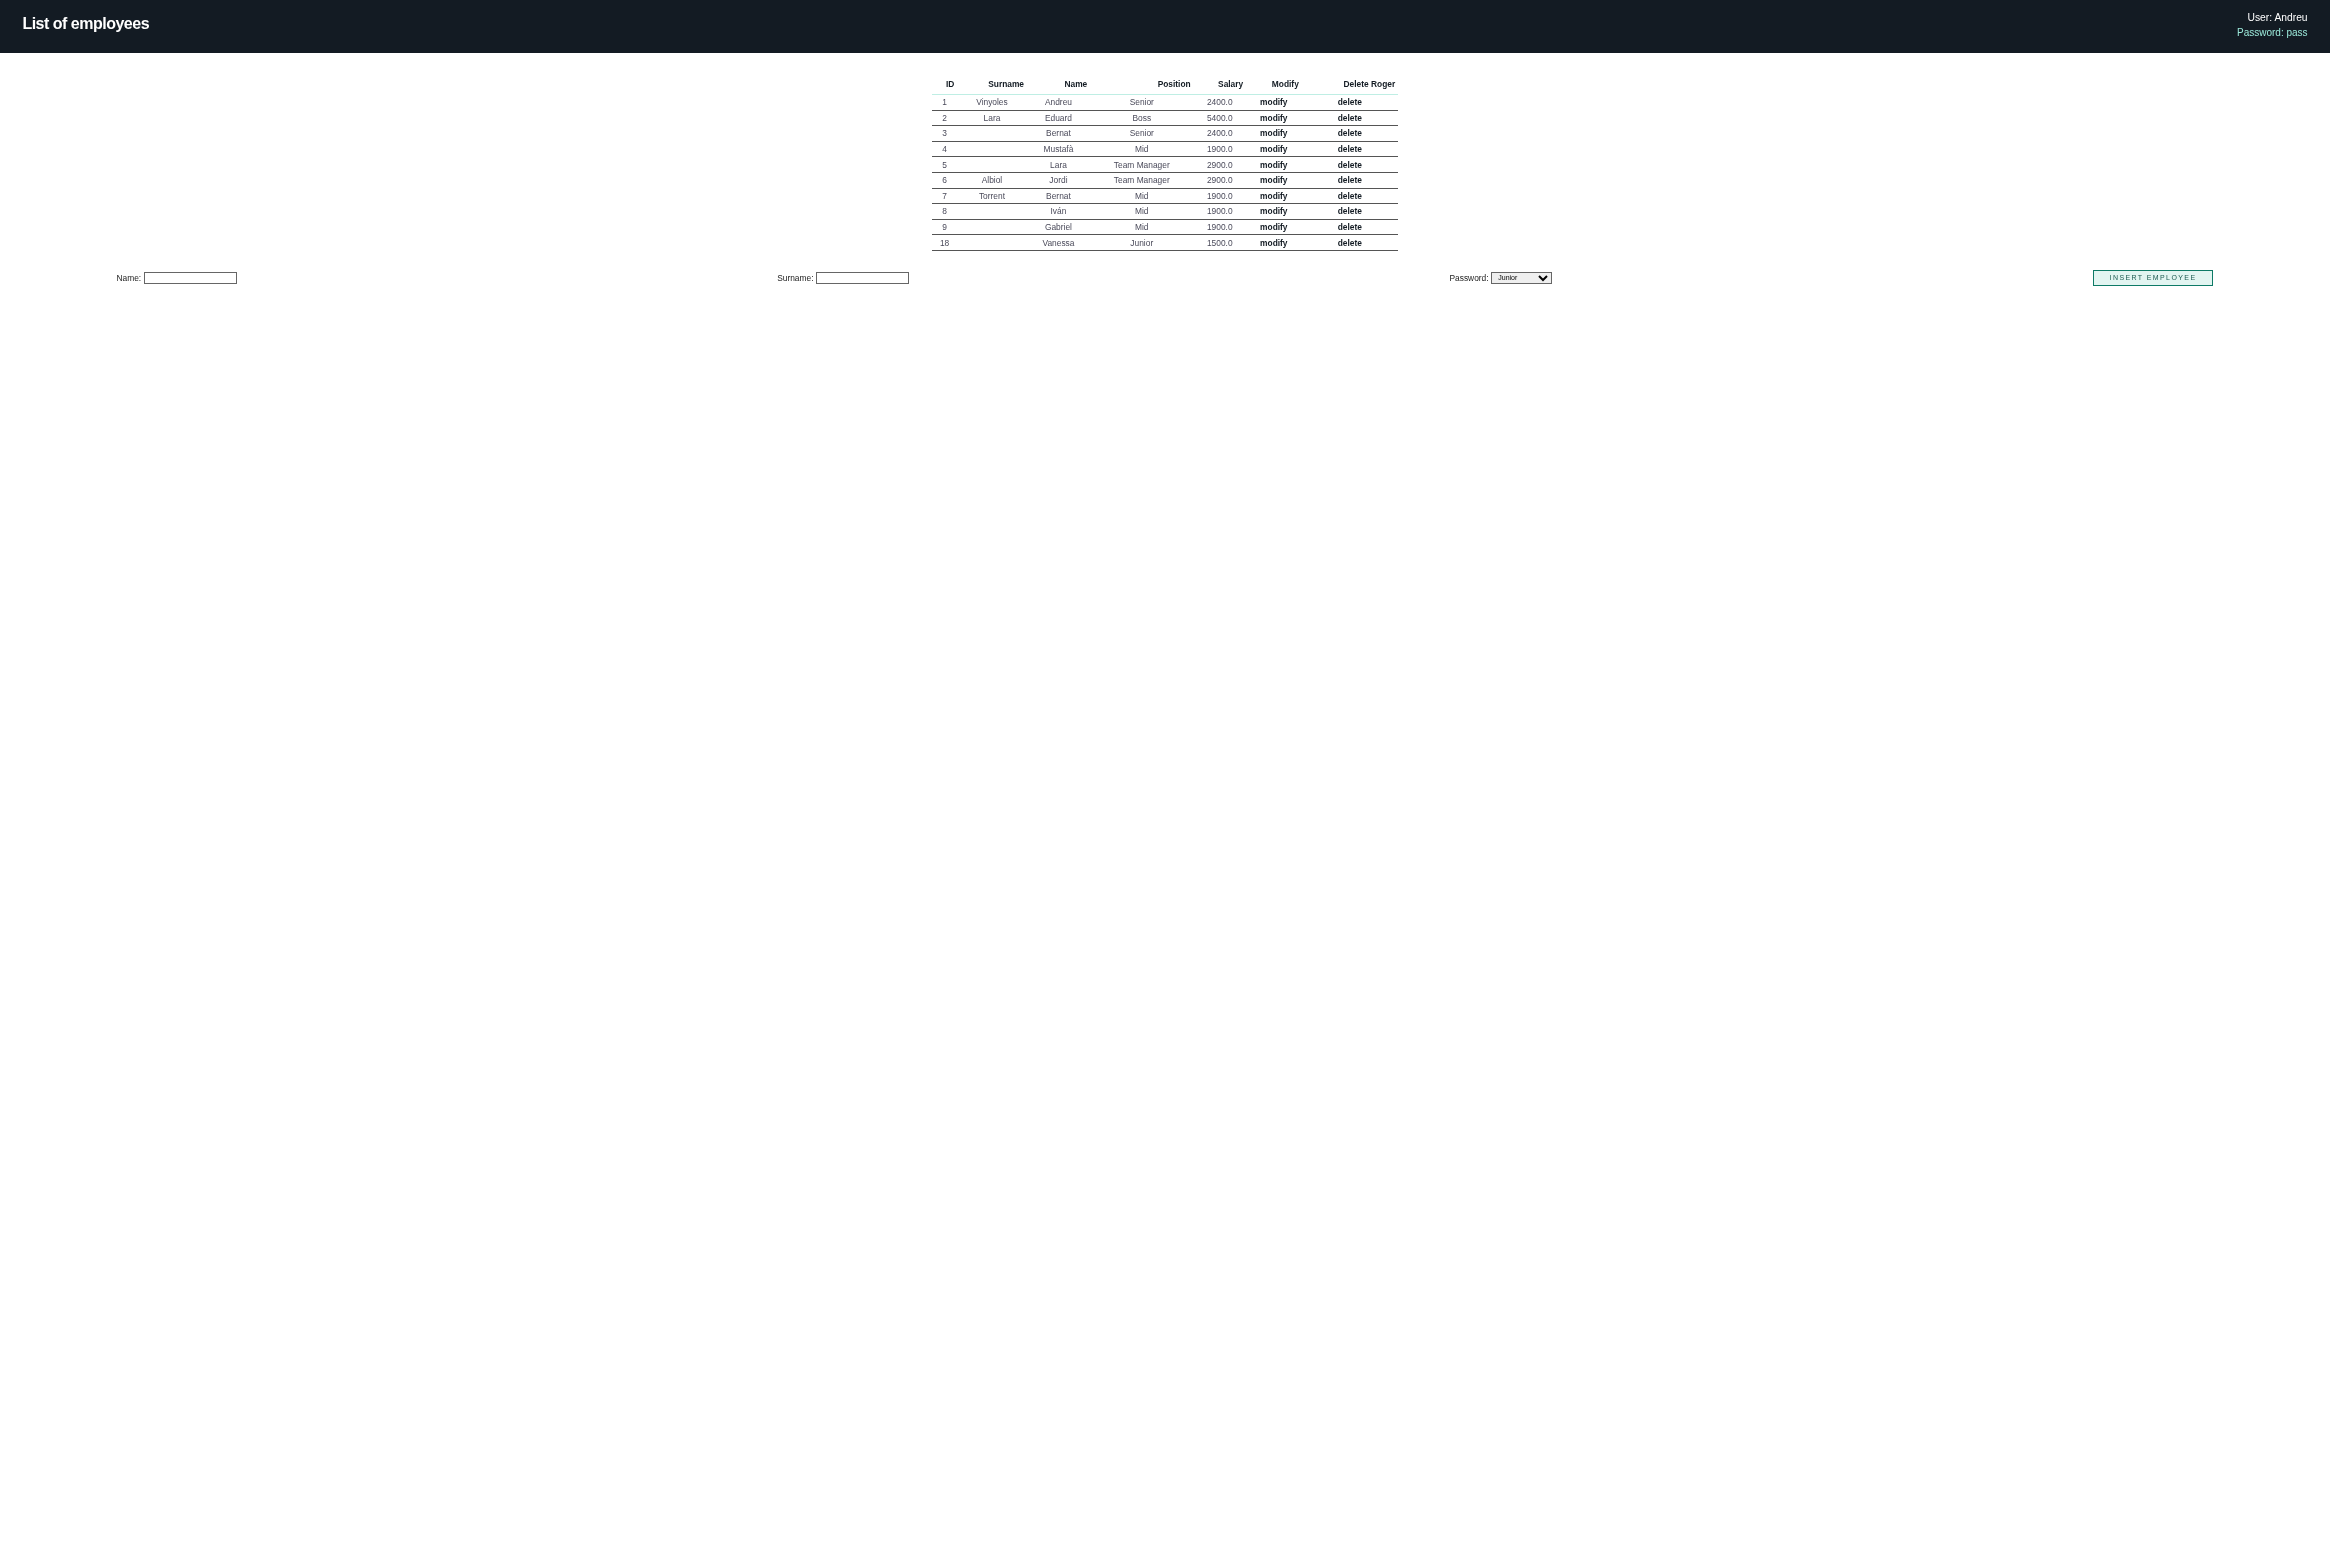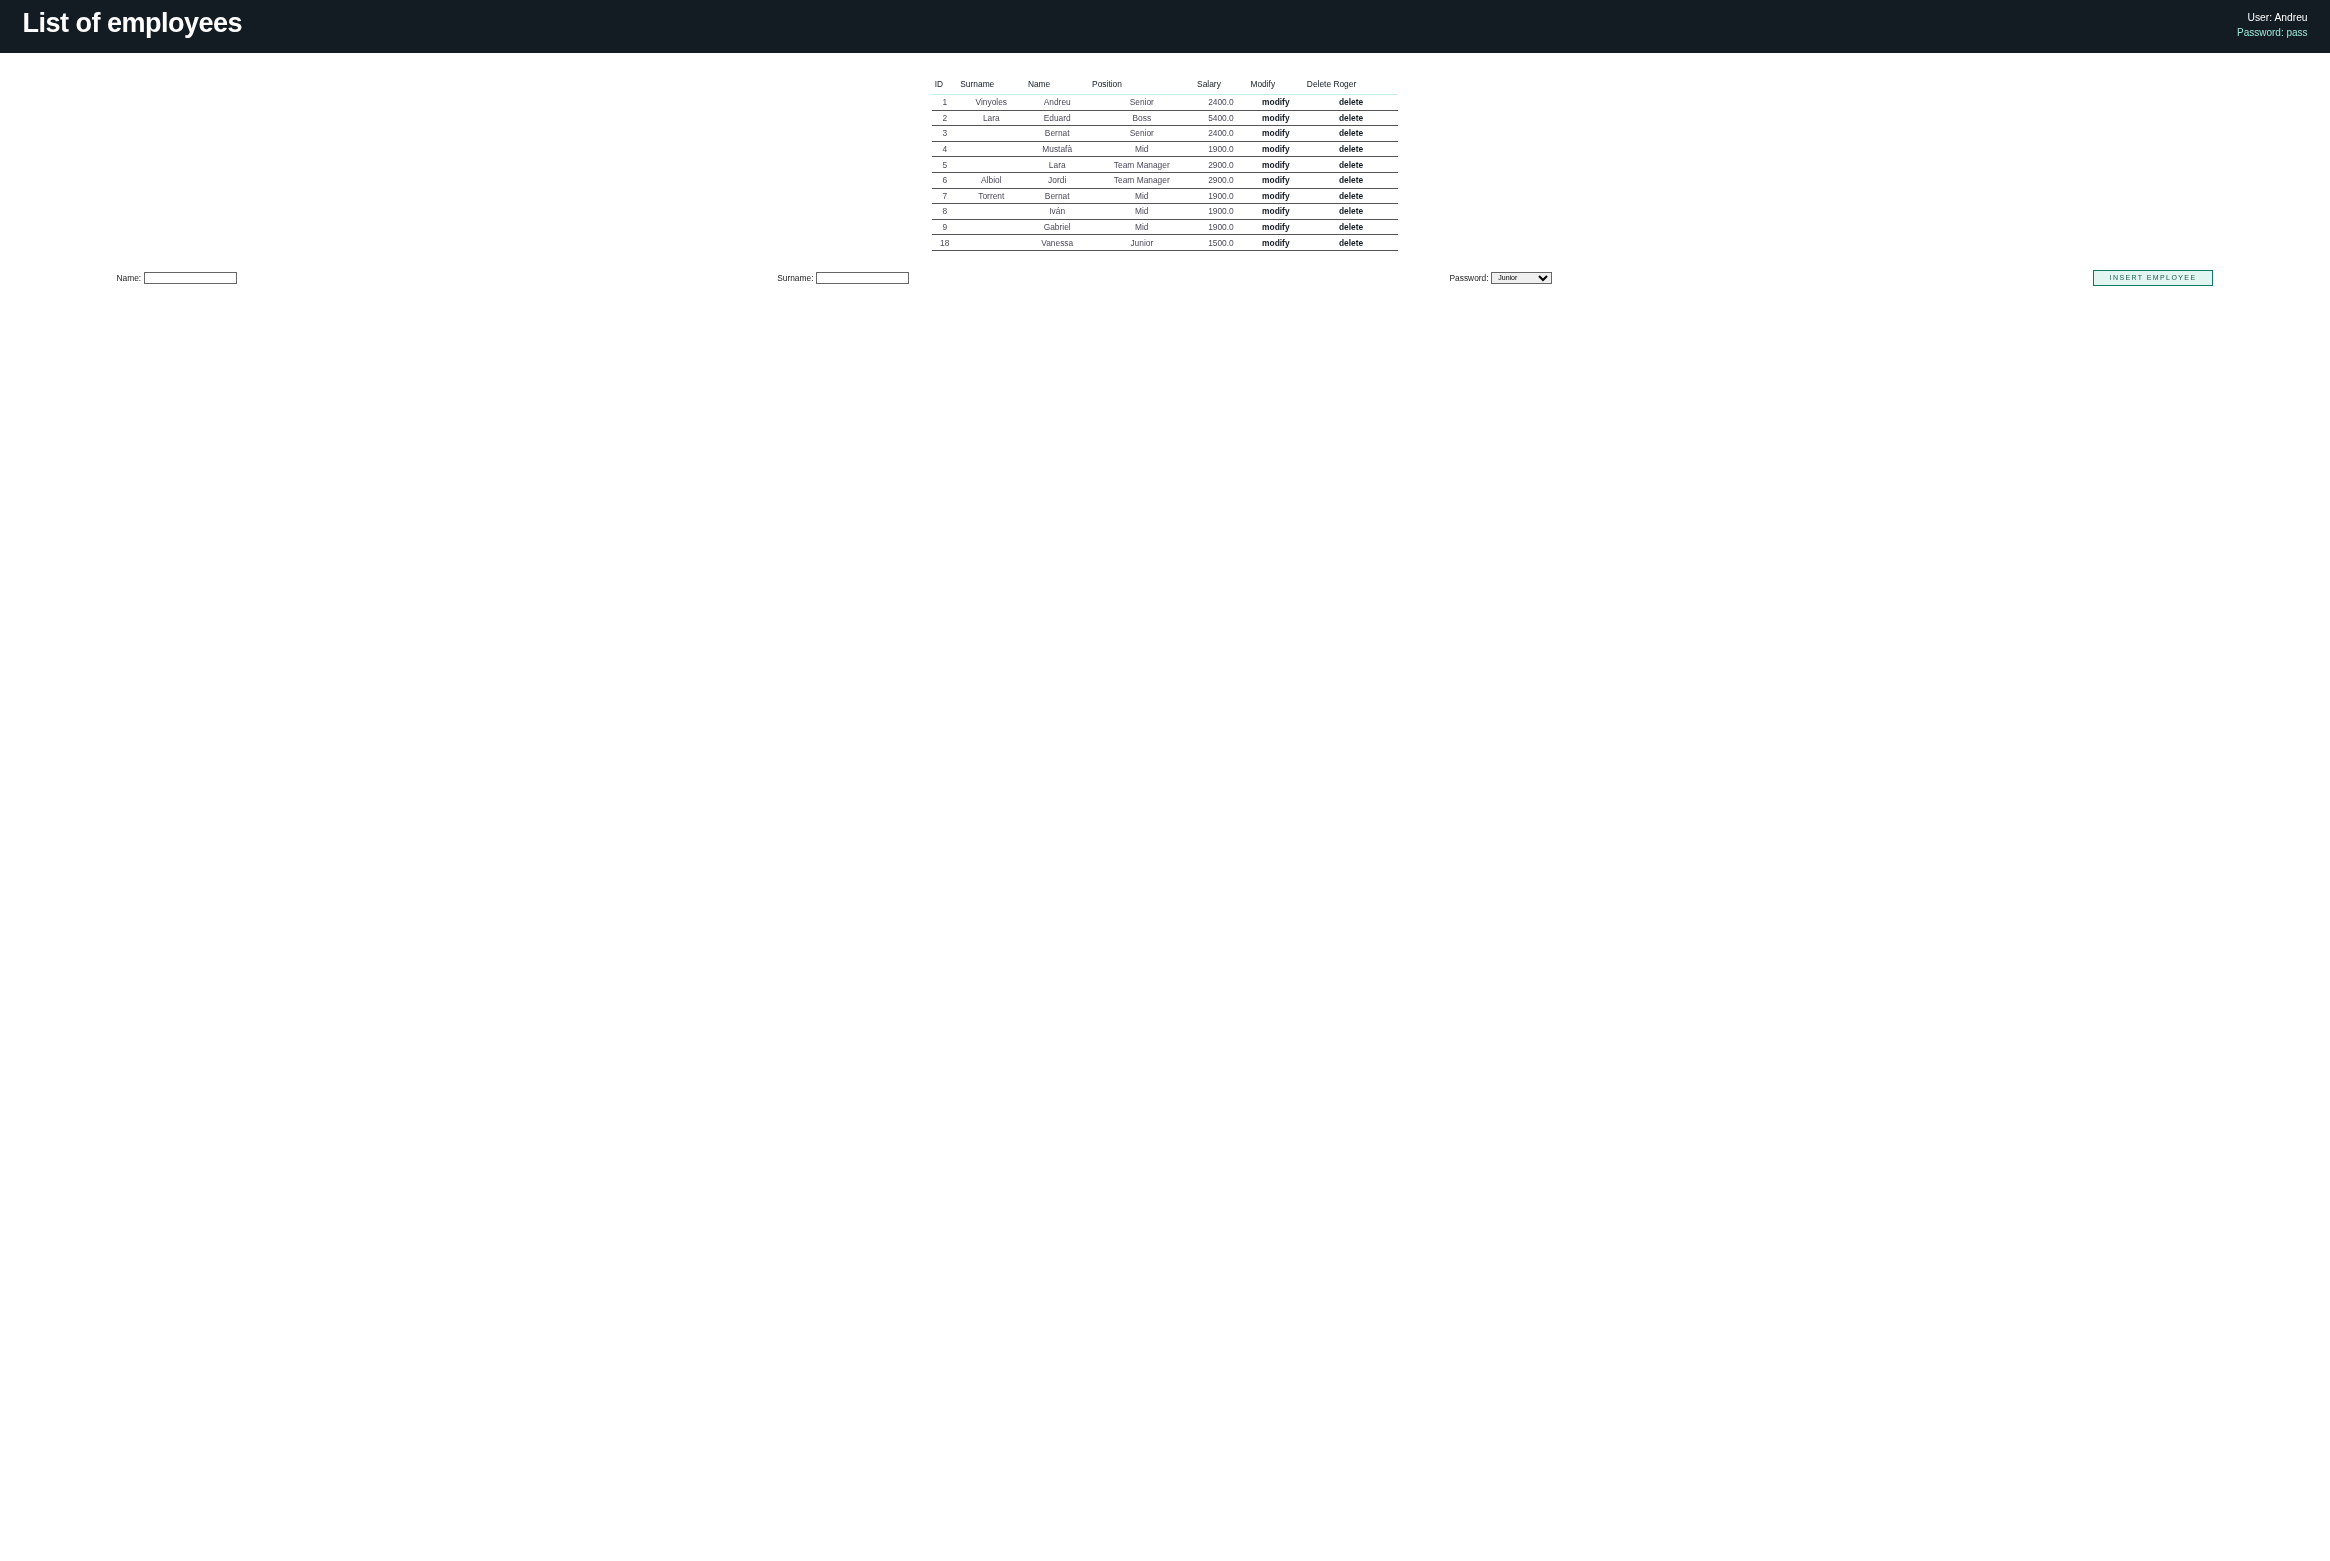--- a/index.html
+++ b/index.html
@@ -7,21 +7,21 @@
   header.topbar {
     background:#131b23;
     color:#fff;
     display:flex;
     align-items:center;
     justify-content:space-between;
     padding:8.4px 22.4px 13px 22.4px;
   }
   header.topbar h1{
     margin:0;
-    font-size:27px;
+    font-size:16px;
     font-weight:800;
     letter-spacing:-0.5px;
   }
   .user-block{
     text-align:right;
     line-height:1.4;
     padding-top:2.8px;
   }
   .user-block .user-line{
     font-size:10.3px;
@@ -35,23 +35,23 @@
     width: 466px;
     max-width: 90%;
     margin: 23px auto 14px auto;
   }
   table{
     width:100%;
     border-collapse:collapse;
     font-size:8.4px;
   }
   thead th{
-    font-weight:400;
+    font-weight:700;
     padding:3.7px 2.8px 4.7px 2.8px;
-    text-align:left;
+    text-align:right;
     border-bottom:1.4px solid #bfeee4;
     color:#131b23;
   }
   tbody td{
     text-align:center;
     padding:2.3px 2.8px;
     border-bottom:0.5px solid #555;
     color:#4a4a5a;
   }
   tbody td.strong{

